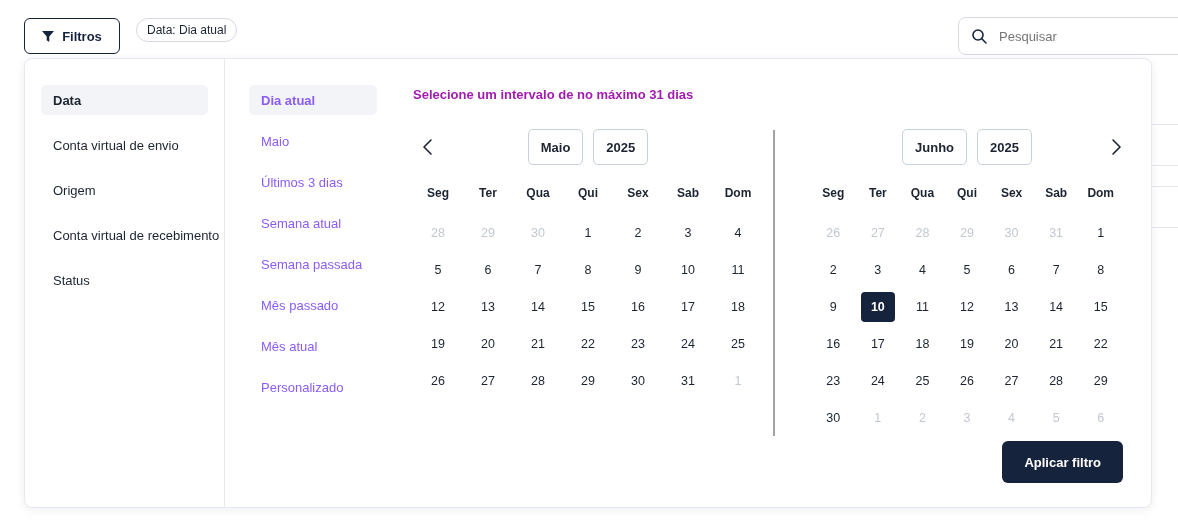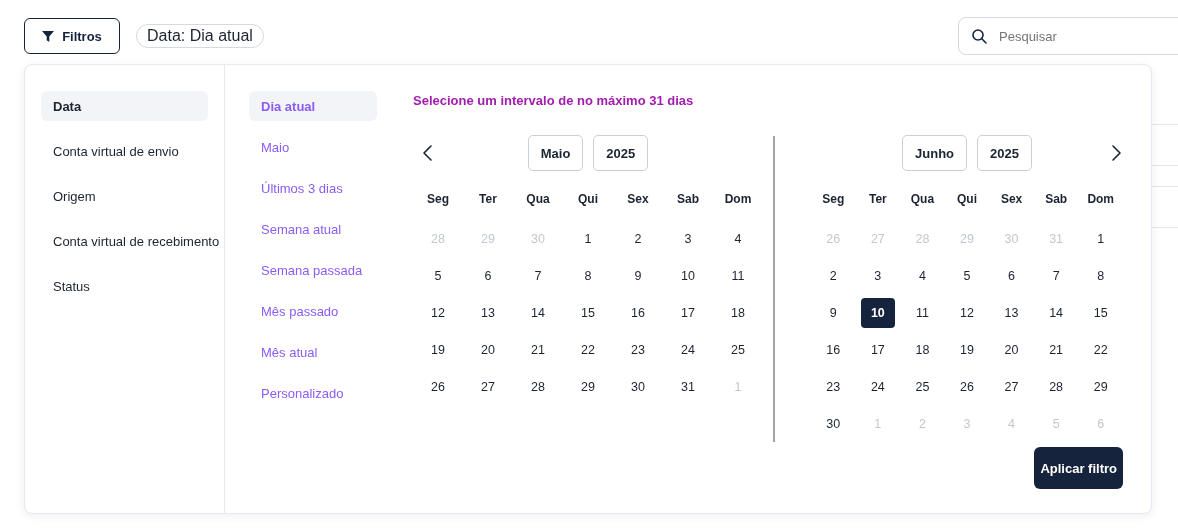--- a/index.html
+++ b/index.html
@@ -47,29 +47,29 @@
     cursor: pointer;
   }
   .funnel {
     width: 12px;
     height: 11px;
     display: block;
   }
   .chip {
     position: absolute;
     left: 136px;
-    top: 24px;
+    top: 18px;
     height: 24px;
     padding: 0 10px;
     border: 1px solid #d4d9e2;
     border-radius: 13px;
     background: #ffffff;
     display: flex;
     align-items: center;
-    font-size: 16px;
+    font-size: 12px;
     color: #1c2431;
     cursor: pointer;
     white-space: nowrap;
   }
   .search-box {
     position: absolute;
     right: -10px;
     top: 17px;
     width: 230px;
     height: 38px;
@@ -102,21 +102,21 @@
     border-radius: 6px;
     background: #fff;
   }
   .bg-row.r1 { top: 124px; }
   .bg-row.r2 { top: 186px; }
 
   
   .panel {
     position: absolute;
     left: 24px;
-    top: 64px;
+    top: 58px;
     width: 1128px;
     height: 450px;
     background: #ffffff;
     border: 1px solid #e6e9ef;
     border-radius: 8px;
     box-shadow: 0 2px 10px rgba(20,30,50,0.07);
     display: flex;
     overflow: hidden;
   }
 
@@ -261,21 +261,21 @@
     background: #16233c;
     color: #ffffff;
     font-weight: bold;
   }
 
   .apply-btn {
     position: absolute;
     right: 28px;
     bottom: 24px;
     height: 42px;
-    padding: 0 6px;
+    padding: 0 22px;
     background: #16233c;
     color: #ffffff;
     font-size: 13px;
     font-weight: bold;
     border: none;
     border-radius: 6px;
     cursor: pointer;
     font-family: "Liberation Sans", sans-serif;
   }
 </style>

